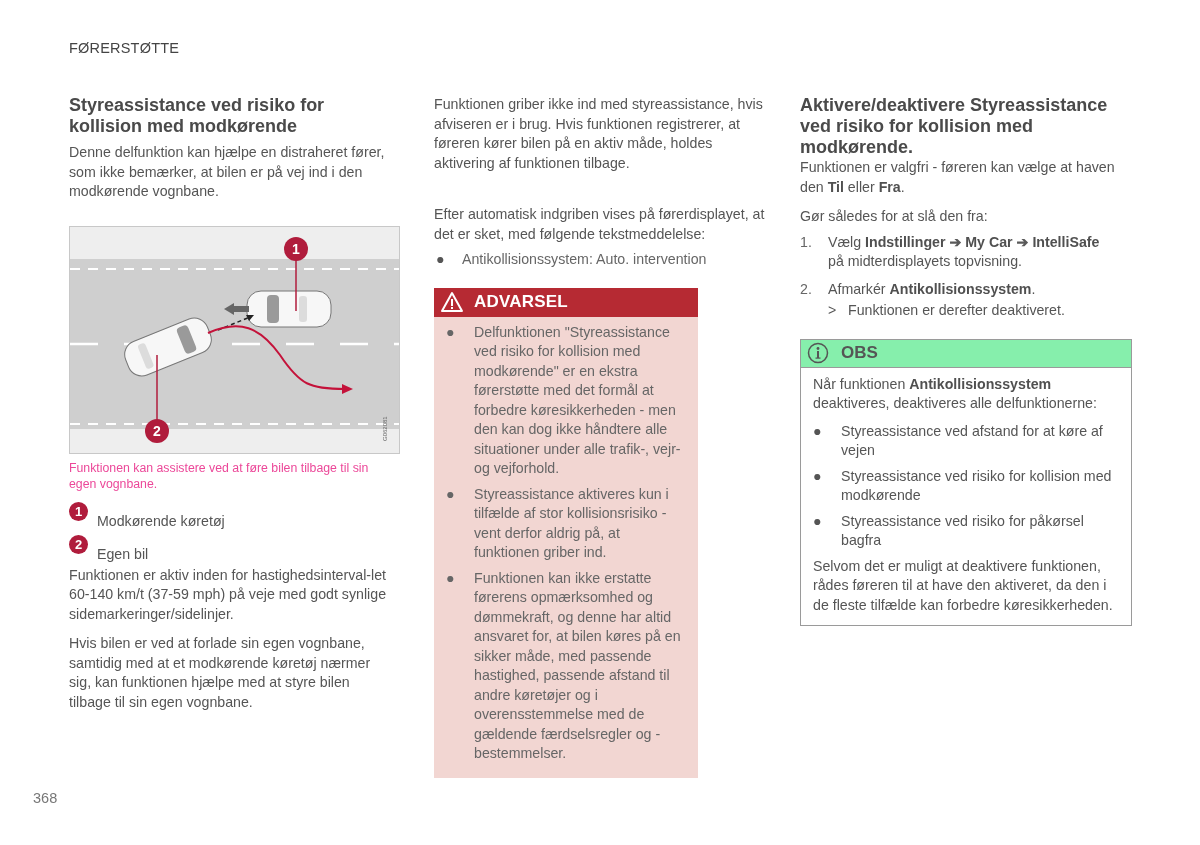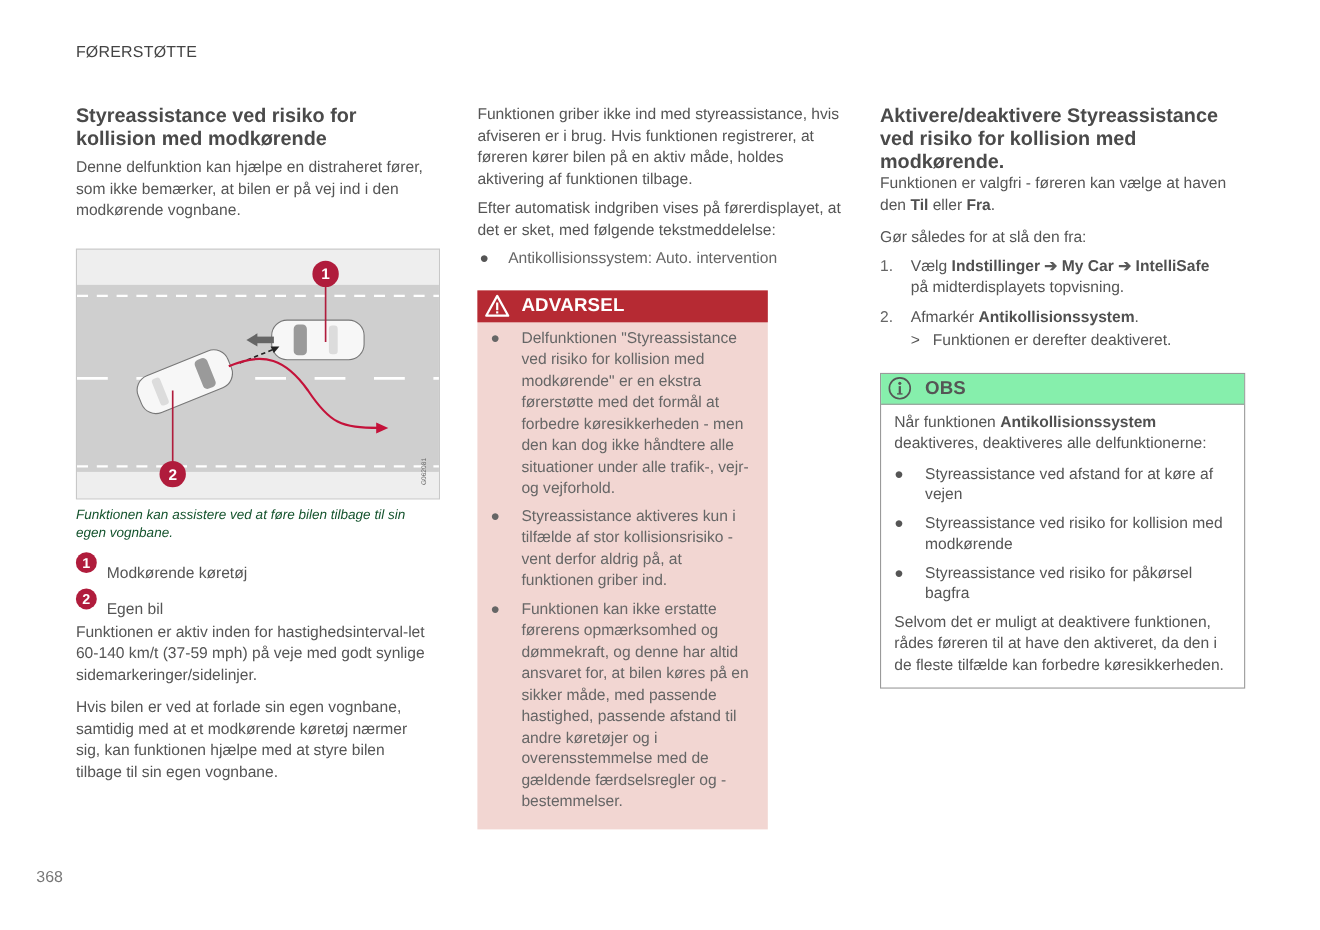--- a/index.html
+++ b/index.html
@@ -10,27 +10,27 @@
   .page-number { position: absolute; left: 33px; top: 790px; font-size: 14.5px; color: #777; }
 
   .col { position: absolute; top: 95px; }
   .col1 { left: 69px; width: 326px; }
   .col2 { left: 434px; width: 333px; }
   .col3 { left: 800px; width: 332px; }
 
   h2 { font-size: 18px; line-height: 21px; font-weight: bold; color: #4a4a4a; }
   p { font-size: 14.2px; line-height: 19.5px; color: #555; }
   .mb10 { margin-bottom: 10px; }
-  .mb16 { margin-bottom: 8px; }
+  .mb16 { margin-bottom: 32px; }
   b { color: #505050; }
 
   
   .figure { margin-top: 24px; width: 331px; height: 228px; border: 1px solid #c8c8c8; background: #efefef; position: relative; overflow: hidden; }
   .figure svg { position: absolute; left: 0; top: 0; }
-  .caption { margin-top: 6px; font-size: 12.3px; line-height: 16px; color: #14532d; font-style: italic; }
+  .caption { margin-top: 6px; font-size: 12.3px; line-height: 16px; color: #ec4899; }
   .legend { margin-top: 8px; }
   .legend-item { display: flex; align-items: center; height: 24px; margin-bottom: 9px; }
   .num-badge { width: 19px; height: 19px; border-radius: 50%; background: #b01c3c; color: #fff; font-weight: bold; font-size: 13px; display: flex; align-items: center; justify-content: center; margin-right: 9px; flex-shrink: 0; }
   .legend-item span.t { font-size: 14.2px; color: #555; margin-top: 18px; }
 
   .bullet-row { display: flex; margin-top: 6px; font-size: 14.2px; line-height: 19.5px; }
   .bullet-dot { width: 28px; flex-shrink: 0; color: #555; padding-left: 2px; }
   .bullet-row .txt { font-weight: normal; color: #666; }
 
   

